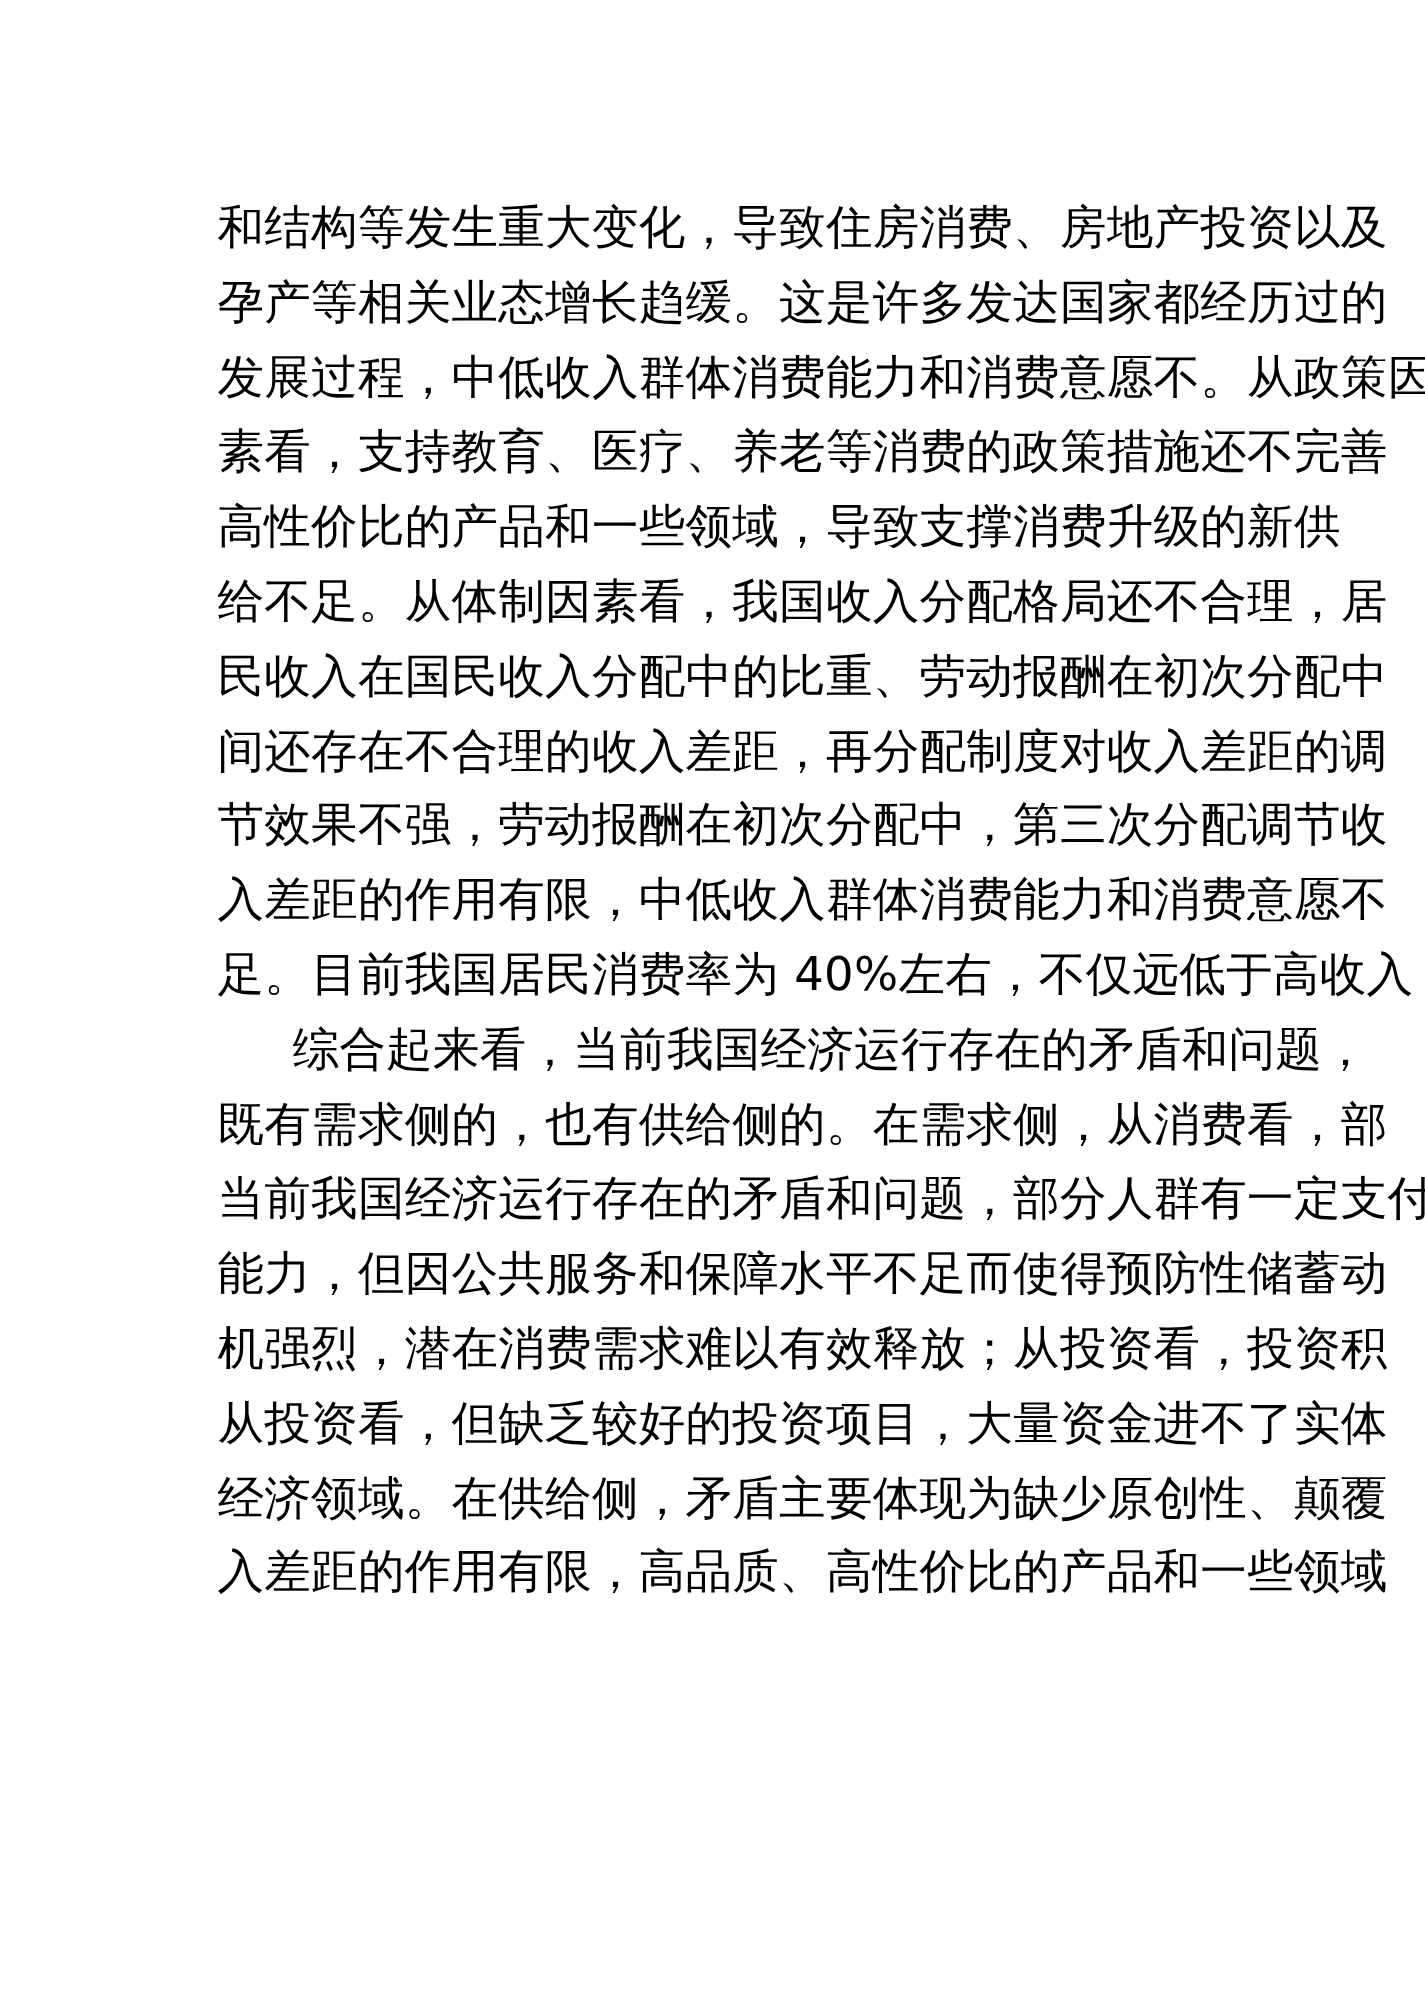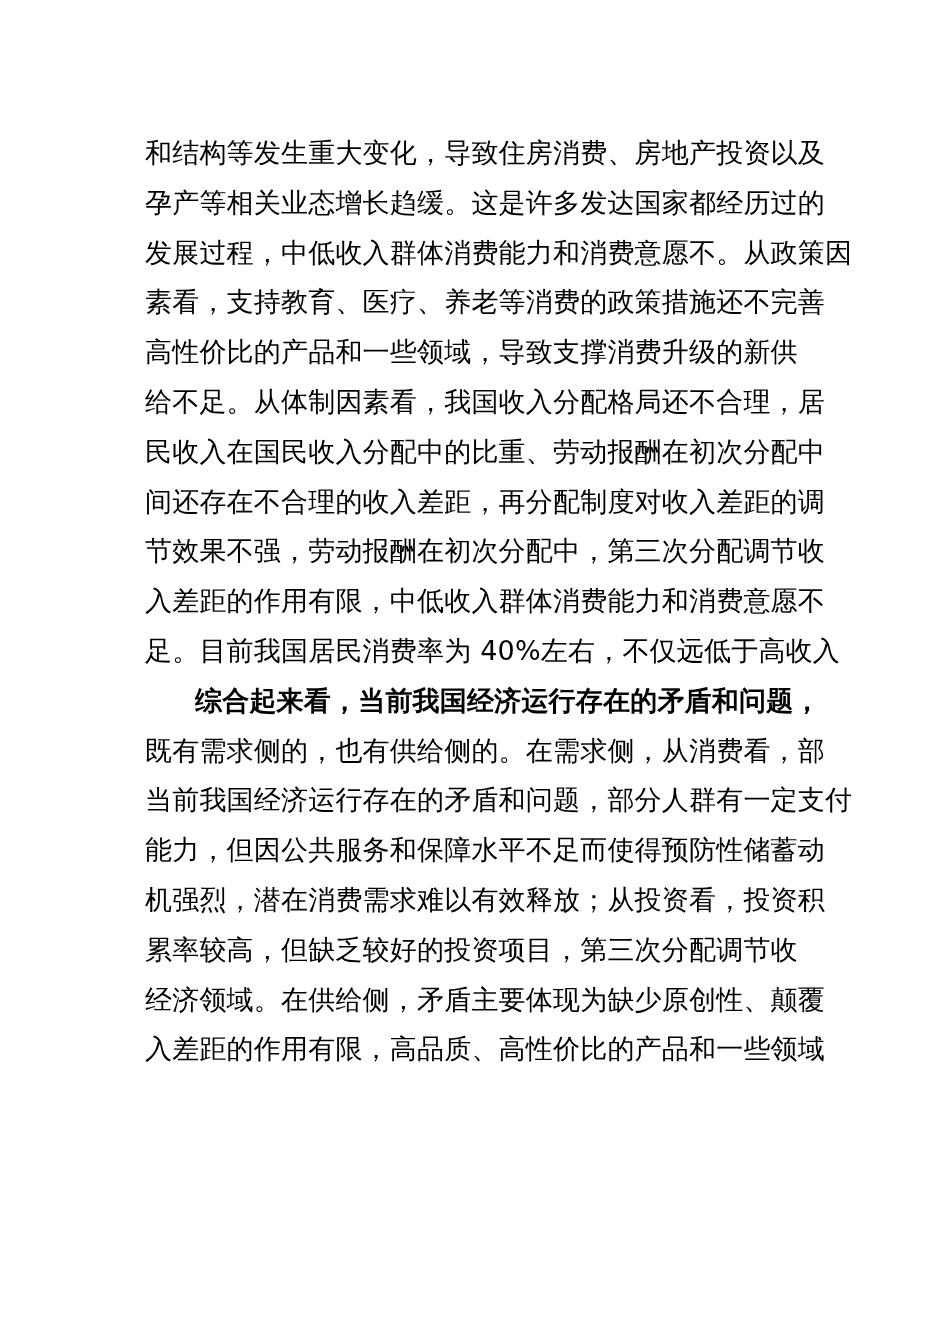--- a/index.html
+++ b/index.html
@@ -25,27 +25,26 @@
     }
     .text-body {
       position: absolute;
       left: 145px;
       top: 128px;
       width: 680px;
     }
     .line {
       height: 49.8px;
       line-height: 49.8px;
-      font-size: 27px;
+      font-size: 31px;
       white-space: nowrap;
       letter-spacing: 0.2px;
     }
     .line.indent {
       padding-left: 50px;
-      font-weight: bold;
     }
   </style>
 </head>
 <body>
 
 <div class="page">
   <div class="text-body">
     <div class="line">和结构等发生重大变化，导致住房消费、房地产投资以及</div>
     <div class="line">孕产等相关业态增长趋缓。这是许多发达国家都经历过的</div>
     <div class="line">发展过程，中低收入群体消费能力和消费意愿不。从政策因</div>
@@ -55,17 +54,17 @@
     <div class="line">民收入在国民收入分配中的比重、劳动报酬在初次分配中</div>
     <div class="line">间还存在不合理的收入差距，再分配制度对收入差距的调</div>
     <div class="line">节效果不强，劳动报酬在初次分配中，第三次分配调节收</div>
     <div class="line">入差距的作用有限，中低收入群体消费能力和消费意愿不</div>
     <div class="line">足。目前我国居民消费率为 40%左右，不仅远低于高收入</div>
     <div class="line indent">综合起来看，当前我国经济运行存在的矛盾和问题，</div>
     <div class="line">既有需求侧的，也有供给侧的。在需求侧，从消费看，部</div>
     <div class="line">当前我国经济运行存在的矛盾和问题，部分人群有一定支付</div>
     <div class="line">能力，但因公共服务和保障水平不足而使得预防性储蓄动</div>
     <div class="line">机强烈，潜在消费需求难以有效释放；从投资看，投资积</div>
-    <div class="line">累率较高，但缺乏较好的投资项目，第三次分配调节收</div>
+    <div class="line">从投资看，但缺乏较好的投资项目，大量资金进不了实体</div>
     <div class="line">经济领域。在供给侧，矛盾主要体现为缺少原创性、颠覆</div>
     <div class="line">入差距的作用有限，高品质、高性价比的产品和一些领域</div>
   </div>
 </div>
 
 </body></html>

